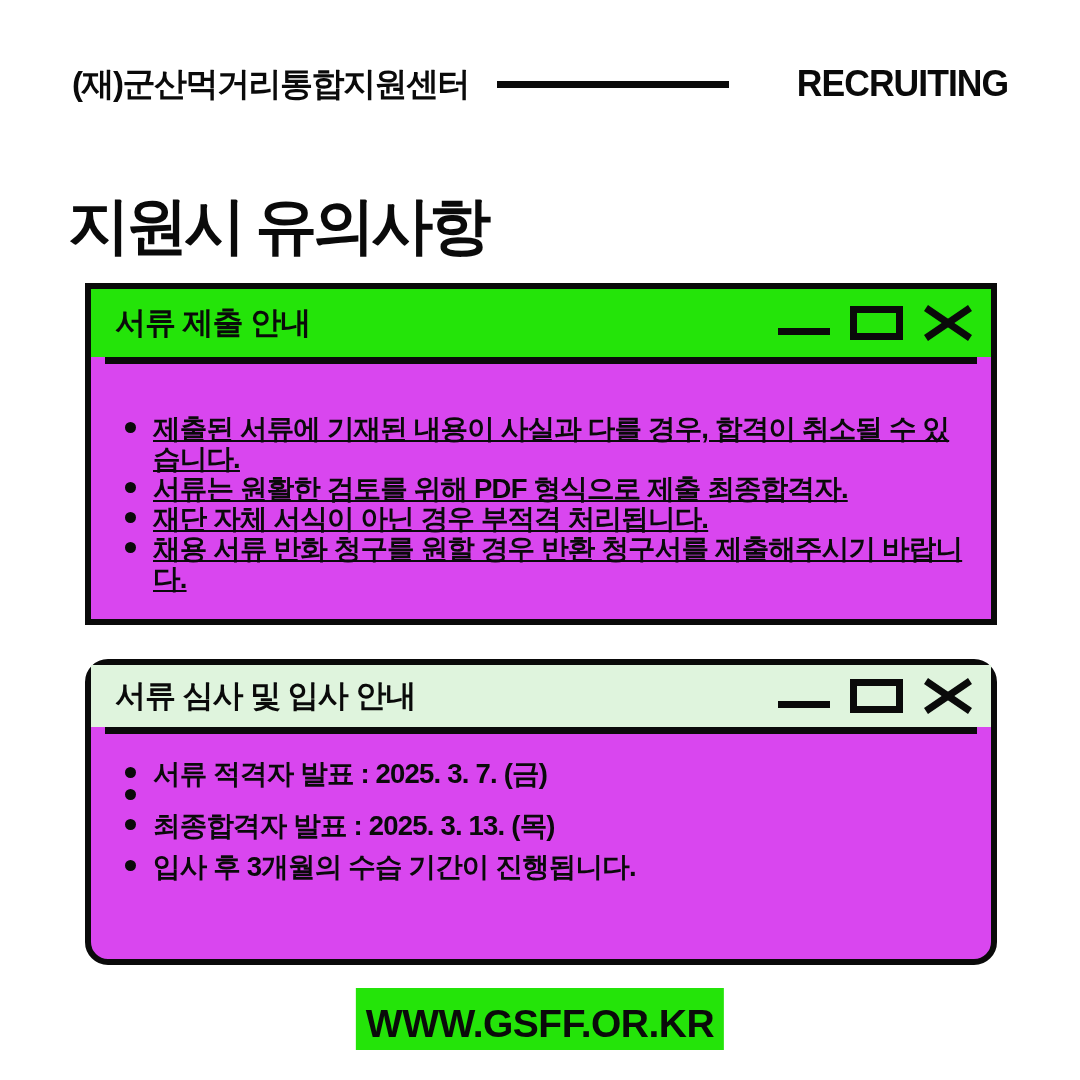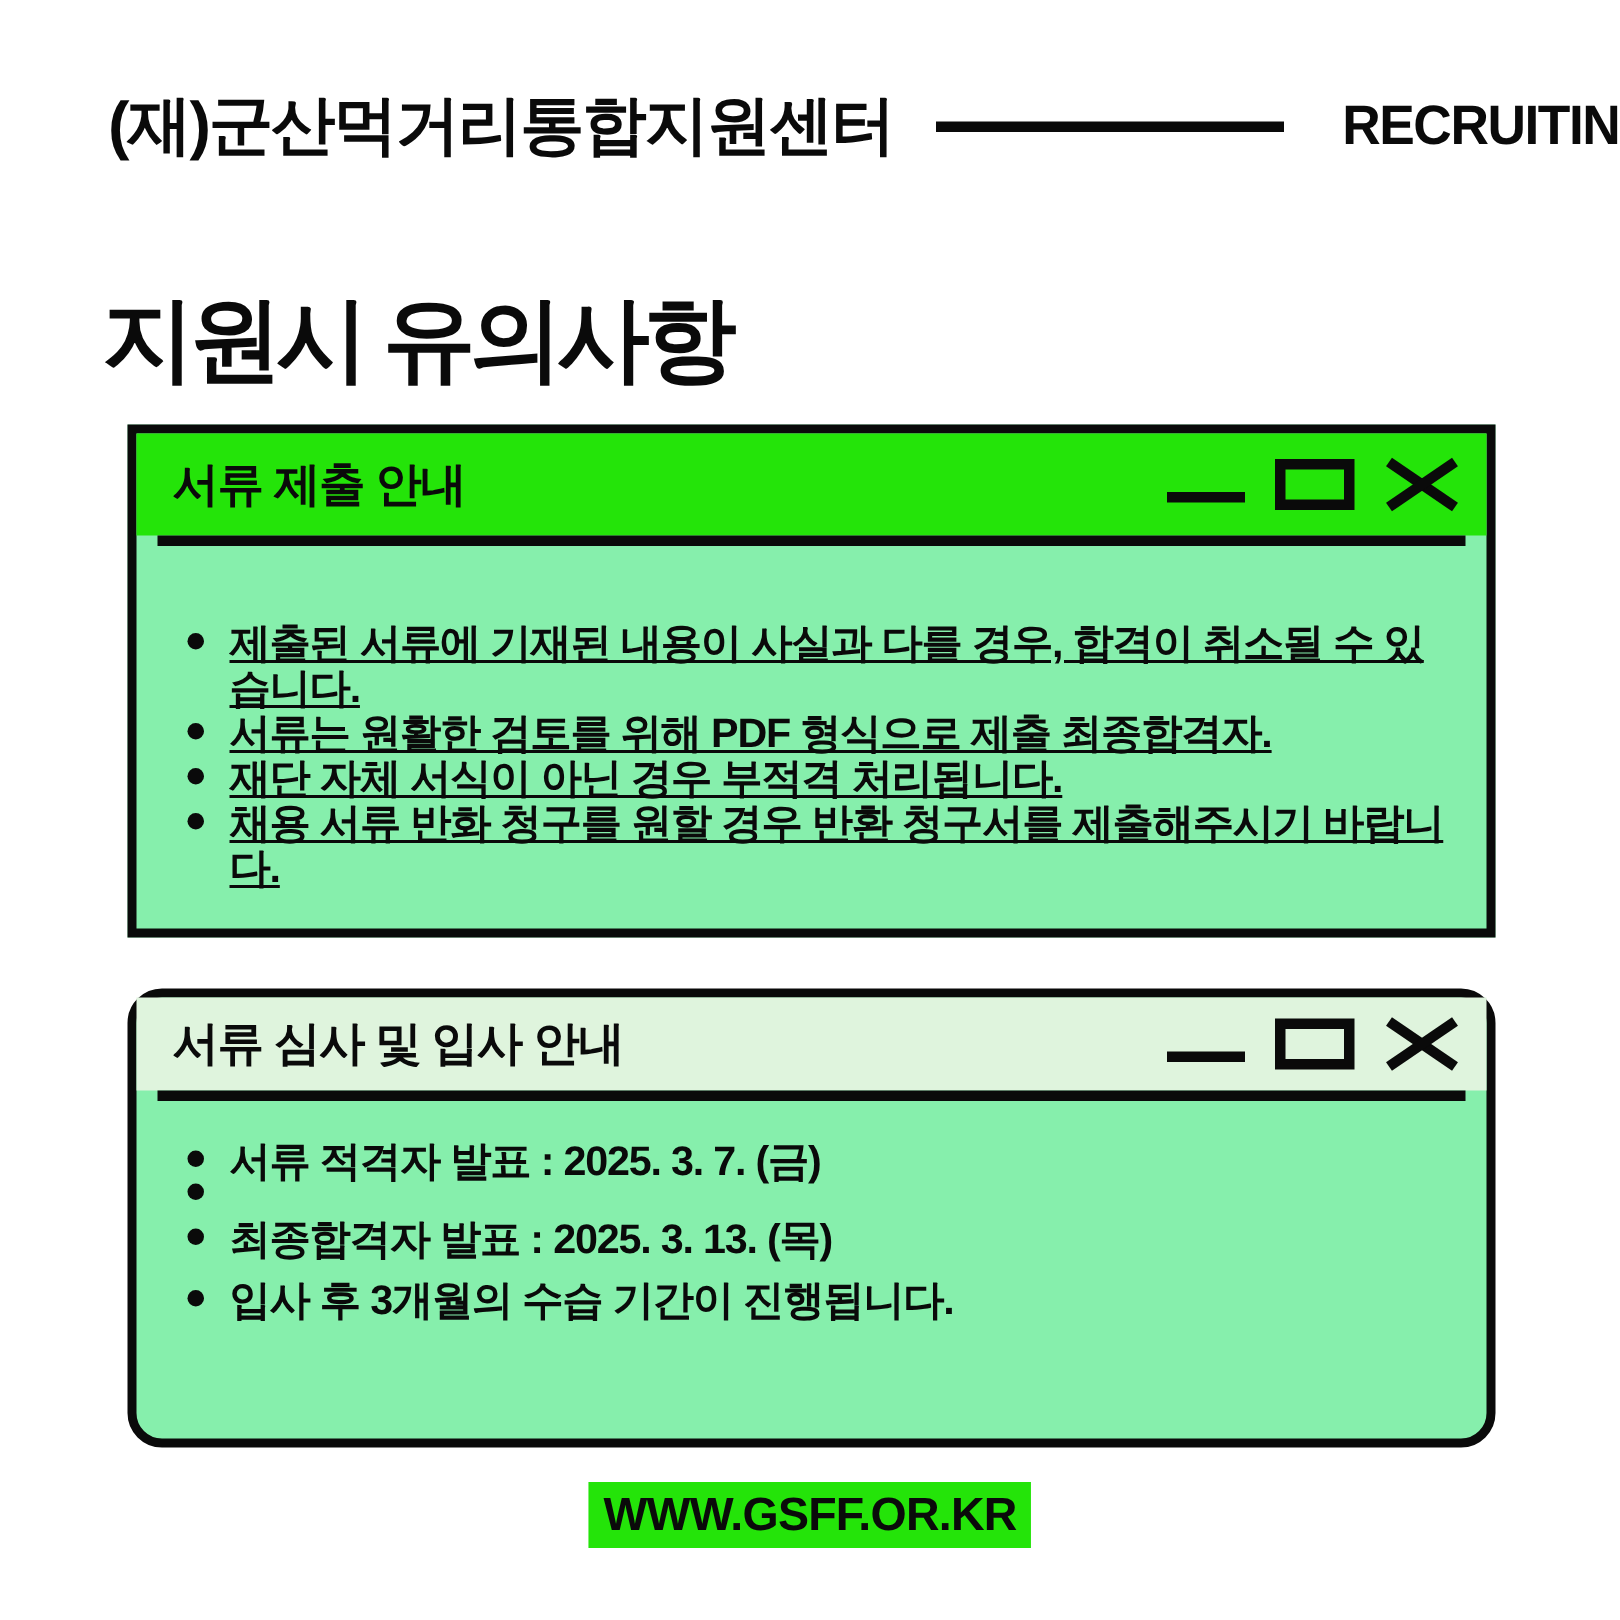--- a/index.html
+++ b/index.html
@@ -4,29 +4,29 @@
 <style>
   html,body{margin:0;padding:0;background:#fff;}
   .page{
     position:relative;width:1080px;height:1080px;background:#ffffff;
     font-family:"Liberation Sans","DejaVu Sans",sans-serif;color:#0a0a0a;overflow:hidden;
   }
   *{box-sizing:border-box;}
 
   
   .topbar{position:absolute;left:72px;top:60px;width:936px;height:48px;display:flex;align-items:center;}
-  .brand{font-size:43px;font-weight:900;letter-spacing:-1.5px;white-space:nowrap;}
+  .brand{font-size:33px;font-weight:900;letter-spacing:-1.5px;white-space:nowrap;}
   .top-divider{flex:0 0 232px;height:7px;background:#0a0a0a;margin-left:28px;margin-right:30px;}
   .recruiting{font-size:37px;font-weight:900;letter-spacing:-1px;margin-left:auto;white-space:nowrap;transform:scaleX(.96);transform-origin:right;}
 
   
   .page-title{position:absolute;left:68px;top:142px;font-size:62px;font-weight:900;letter-spacing:-4px;white-space:nowrap;}
 
   
-  .window{position:absolute;left:85px;width:912px;border:6px solid #0a0a0a;background:#86efac;}
+  .window{position:absolute;left:85px;width:912px;border:6px solid #0a0a0a;background:#d946ef;}
   .window-1{top:283px;height:342px;}
   .window-2{top:659px;height:306px;border-radius:23px;}
   .titlebar{display:flex;align-items:center;padding:0 18px 0 24px;}
   .window-1 .titlebar{height:68px;background:var(--accent-green);}
   .window-2 .titlebar{height:62px;background:var(--pale-green);}
   .titlebar-title{font-size:31px;font-weight:800;letter-spacing:-1px;white-space:nowrap;}
   .titlebar-sep{height:7px;background:#0a0a0a;margin:0 14px;}
 
   .win-controls{margin-left:auto;display:flex;align-items:center;gap:20px;}
   .min-icon{width:52px;height:7px;background:#0a0a0a;transform:translateY(8px);}
@@ -40,22 +40,22 @@
   .window-2 .notice-list{padding:19px 20px 0 34px;text-align:right;}
   .notice-item{display:flex;align-items:baseline;font-size:27.5px;font-weight:600;letter-spacing:-0.8px;}
   .window-1 .notice-item{line-height:30px;text-decoration:underline;}
   .window-2 .notice-item{line-height:41px;}
   .bullet-dot{flex:0 0 11px;width:11px;height:11px;border-radius:50%;background:#0a0a0a;margin-right:17px;position:relative;top:-5px;}
 
   
   .footer-url{
     position:absolute;left:50%;top:988px;transform:translateX(-50%);
     background:var(--accent-green);color:#0a0a0a;
-    font-size:31px;font-weight:900;letter-spacing:-0.5px;
-    padding:4px 10px 4px 10px;white-space:nowrap;text-decoration:none;
+    font-size:39px;font-weight:900;letter-spacing:-0.5px;
+    padding:14px 10px 4px 10px;white-space:nowrap;text-decoration:none;
   }
 </style>
 </head>
 <body>
 
 <div class="page">
 
   <div class="topbar">
     <span class="brand">(재)군산먹거리통합지원센터</span>
     <span class="top-divider"></span>

